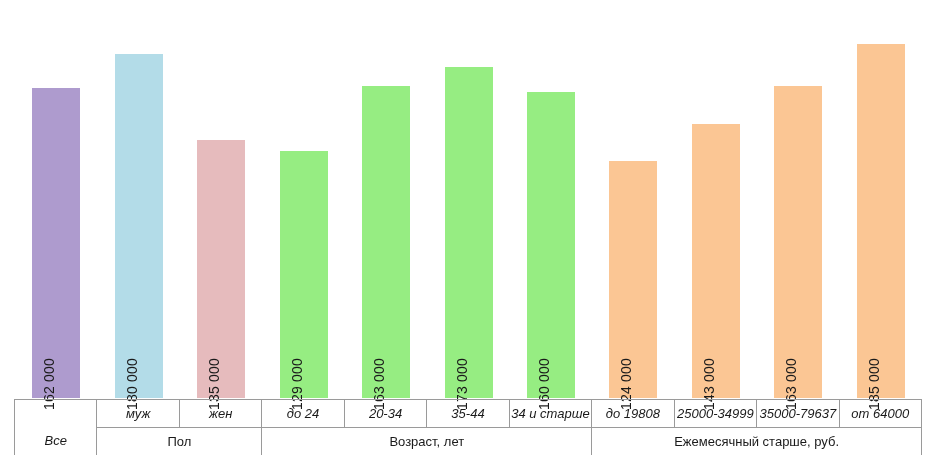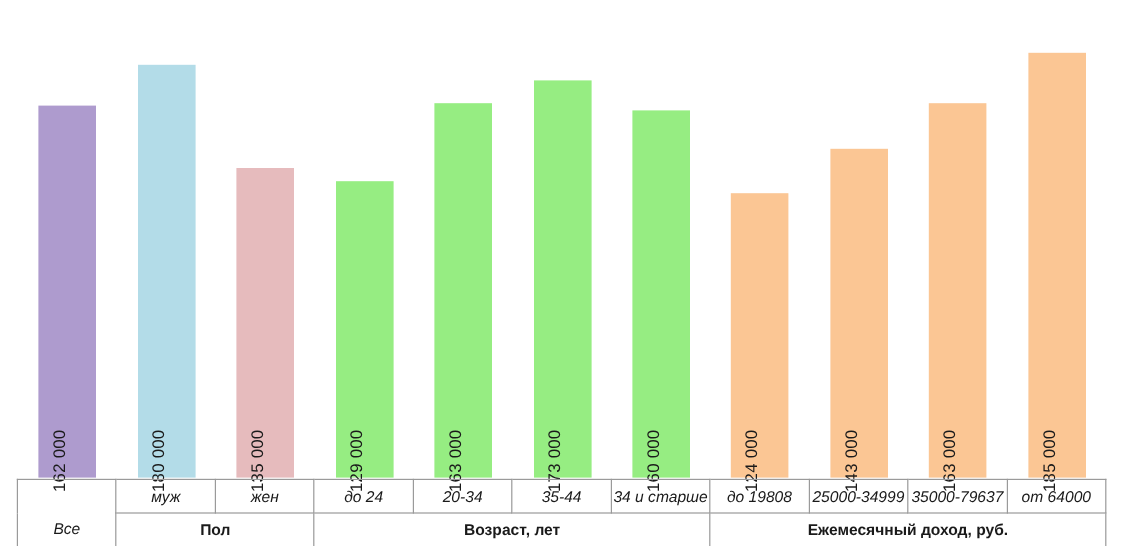--- a/index.html
+++ b/index.html
@@ -62,21 +62,21 @@
     border: 1px solid #9a9a9a;
     text-align: center;
     vertical-align: middle;
     padding: 0;
     height: 27px;
     font-size: 13px;
     white-space: nowrap;
     overflow: hidden;
   }
   #category-table tr.row-sub td { height: 27px; font-style: italic; }
-  #category-table tr.row-group td { height: 27px; font-weight: bold; }
+  #category-table tr.row-group td { height: 27px; }
 </style>
 </head>
 <body>
 
 <div id="chart-root">
 
   <div id="plot-area">
       <div class="bar" style="left: 32px; width: 48px; bottom: 1px; height: 310px; background: rgb(174, 155, 206);">
         <span class="bar-label">162 000</span>
       </div>
@@ -136,18 +136,18 @@
           <td>35-44</td>
           <td>34 и старше</td>
           <td>до 19808</td>
           <td>25000-34999</td>
           <td>35000-79637</td>
           <td>от 64000</td>
         </tr>
       <tr class="row-group">
           <td colspan="2">Пол</td>
           <td colspan="4">Возраст, лет</td>
-          <td colspan="4">Ежемесячный доход, руб.</td>
+          <td colspan="4">Ежемесячный старше, руб.</td>
         </tr>
     </tbody>
   </table>
 
 </div>
 
 </body></html>

